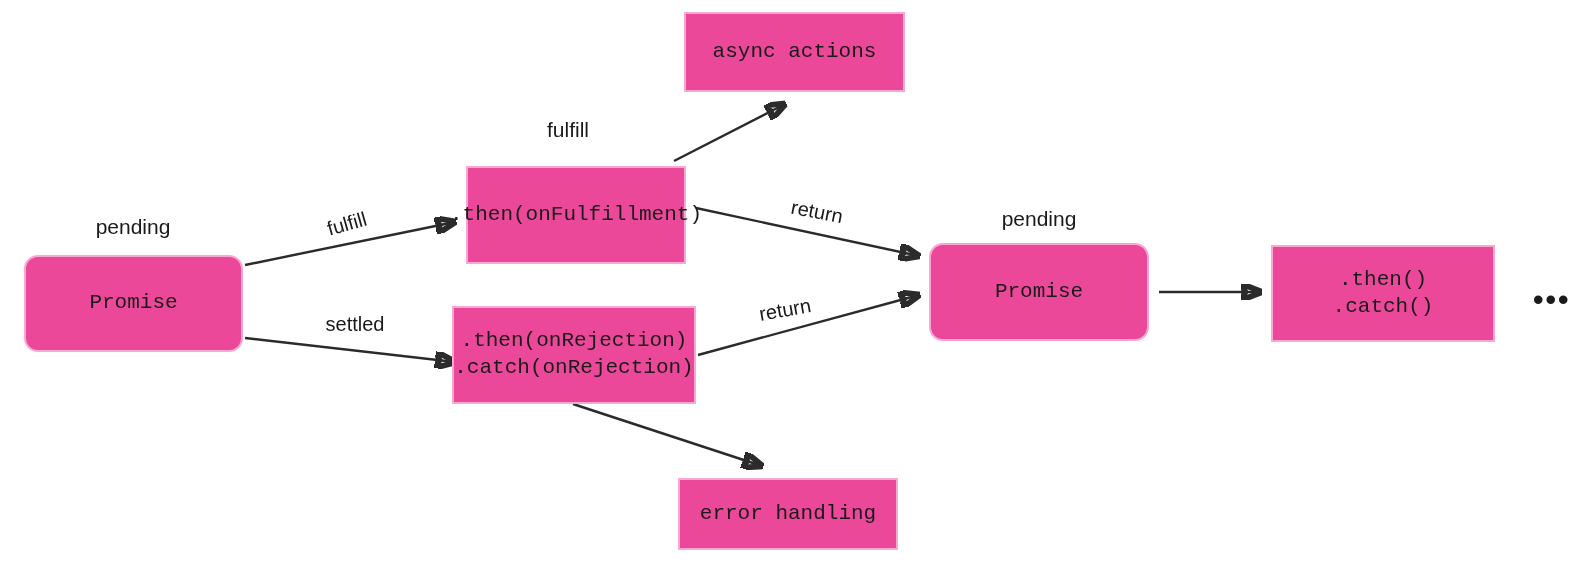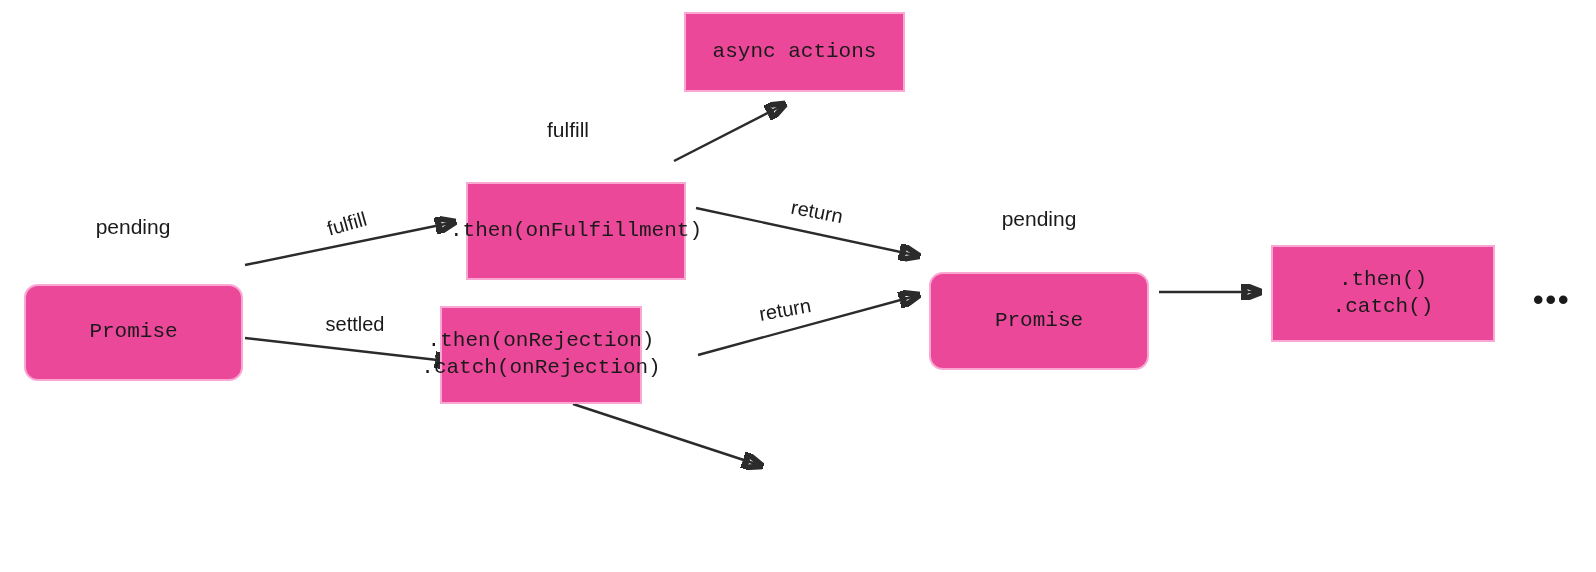--- a/index.html
+++ b/index.html
@@ -29,21 +29,20 @@
     text-align: center;
     font-size: 21px;
     line-height: 1.28;
     color: #1a1a1a;
     white-space: pre-line;
     z-index: 3;
     font-family: Liberation Mono, monospace;
   }
   .node.rounded {
     border-radius: 14px;
-    margin-top: 29px;
   }
   .caption {
     position: absolute;
     font-size: 21px;
     color: #1a1a1a;
     white-space: nowrap;
     z-index: 4;
   }
   .edge-label {
     position: absolute;
@@ -100,25 +99,26 @@
 
     <line x1="573" y1="404" x2="762" y2="466" marker-end="url(#arrowhead)"></line>
 
     <line x1="1159" y1="292" x2="1261" y2="292" marker-end="url(#arrowhead)"></line>
   </svg>
 
   <div class="node rounded" style="left:24px;  top:255px;  width:219px; height:97px;">Promise</div>
 
   <div class="node" style="left:684px; top:12px;  width:221px; height:80px;">async actions</div>
 
-  <div class="node" style="left:466px; top:166px; width:220px; height:98px;margin-top:16px;">.then(onFulfillment)</div>
+  <div class="node" style="left:466px; top:166px; width:220px; height:98px;">.then(onFulfillment)</div>
 
-  <div class="node" style="left:440px; top:306px; width:202px; height:98px;">.then(onRejection)
+  <div class="node" style="left:452px; top:306px; width:244px; height:98px;">.then(onRejection)
 .catch(onRejection)</div>
 
+  <div class="node" style="left:678px; top:478px; width:220px; height:72px;">error handling</div>
 
   <div class="node rounded" style="left:929px; top:243px; width:220px; height:98px;">Promise</div>
 
   <div class="node" style="left:1271px; top:245px; width:224px; height:97px;">.then()
 .catch()</div>
 
   <div class="caption" style="left:133px; top:215px; transform:translateX(-50%);">pending</div>
 
   <div class="caption" style="left:568px; top:118px; transform:translateX(-50%);">fulfill</div>
 

